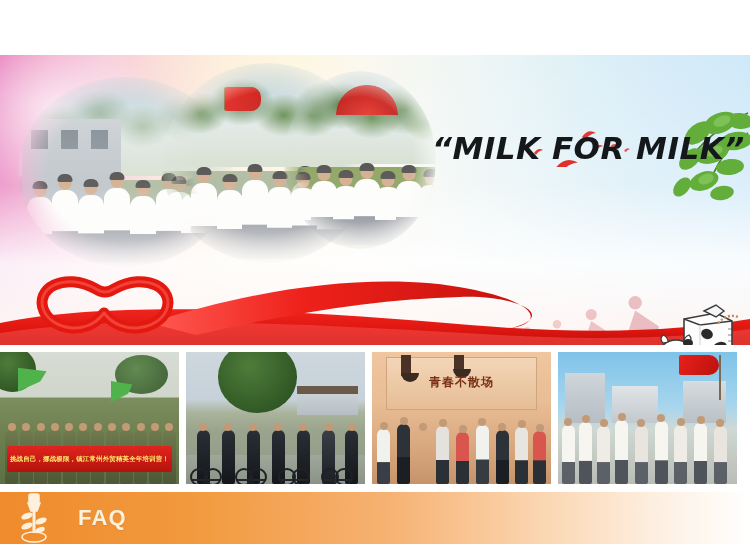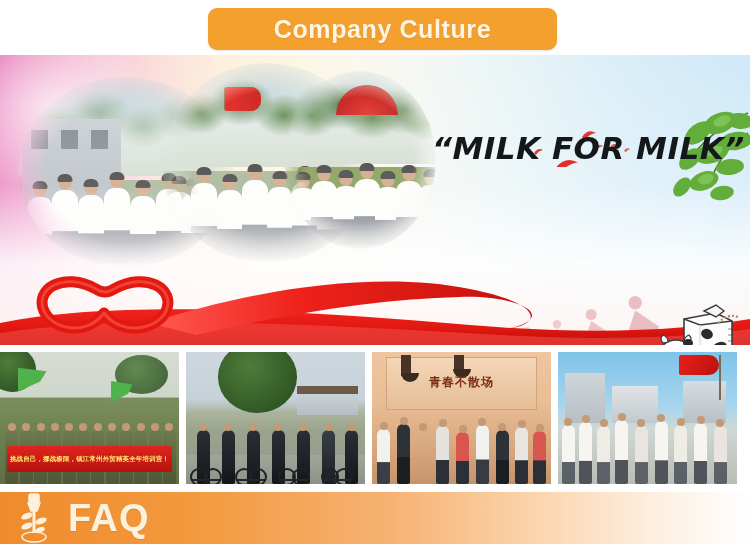--- a/index.html
+++ b/index.html
@@ -245,42 +245,37 @@
       #f6b273 52%,
       #fbd9b6 74%,
       #fdf0e2 88%,
       #ffffff 100%);
     display:flex; align-items:center;
   }
   .faq-icon{
     position:relative; width:44px; height:52px; margin-left:12px; flex:none;
   }
   .faq-label{
-    margin-left:12px;
+    margin-left:22px;
     color:#fbf1dd;
-    font-size:38px;
+    font-size:22px;
     font-weight:bold;
     letter-spacing:1.2px;
     line-height:1;
     text-shadow:0 1px 1px rgba(150,80,0,.18);
   }
   .faq-tail{
     position:absolute; left:0; top:544px; width:750px; height:13px; background:#fff;
   }
 </style>
 </head>
 <body>
 
 <div class="page">
 
-  <div class="section-header">
-    <div class="header-pill">
-      <span class="header-pill-label">Company Culture</span>
-    </div>
-  </div>
 
   <div class="banner">
 
     <div class="collage">
 
       <div class="heart-lobe hl-a">
         <div class="crowd">
           <div class="sky"></div>
           <div class="foliage" style="opacity:.35"></div>
           <div class="ground"></div>

